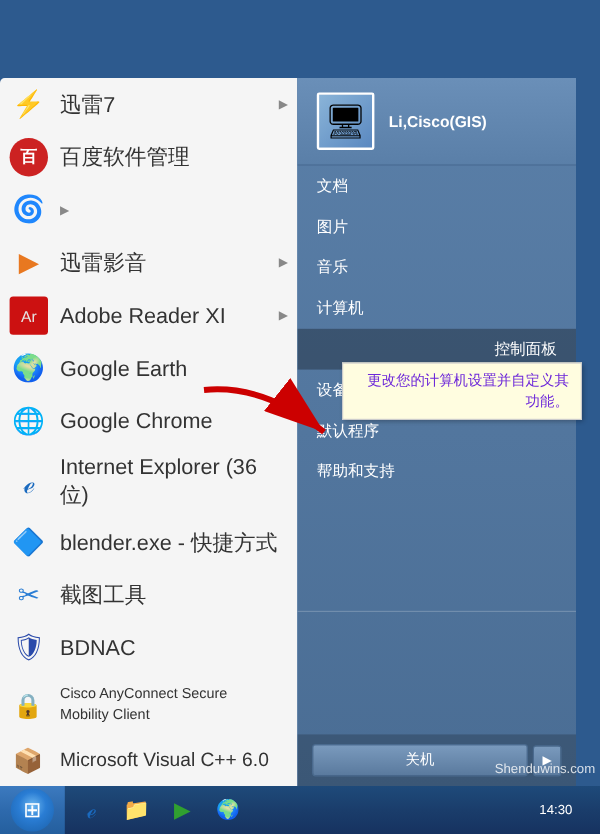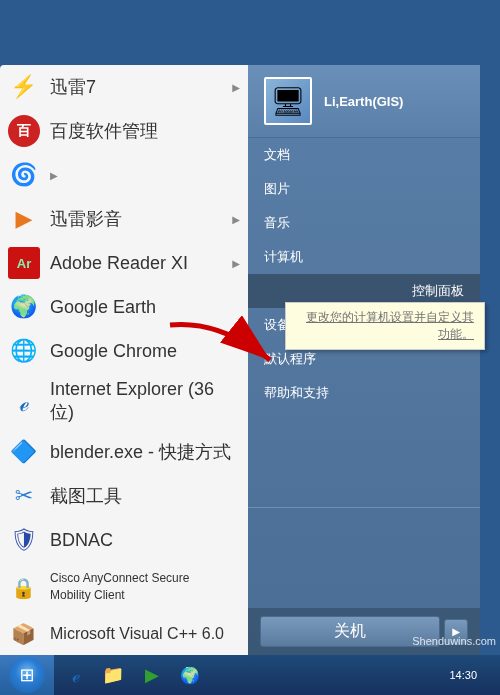--- a/index.html
+++ b/index.html
@@ -207,21 +207,21 @@
       background: rgba(0,0,0,0.2);
       gap: 4px;
     }
 
     .shutdown-btn {
       flex: 1;
       background: linear-gradient(to bottom, #7a9abd, #5a7a9e);
       border: 1px solid #4a6a8e;
       border-radius: 3px;
       color: white;
-      font-size: 16px;
+      font-size: 12px;
       padding: 4px 8px;
       cursor: pointer;
       font-family: inherit;
     }
 
     .arrow-btn {
       width: 24px;
       height: 26px;
       background: linear-gradient(to bottom, #7a9abd, #5a7a9e);
       border: 1px solid #4a6a8e;
@@ -234,27 +234,26 @@
       justify-content: center;
     }
 
     
     .tooltip {
       position: absolute;
       background: #fffde0;
       border: 1px solid #ccc;
       padding: 6px 10px;
       font-size: 12px;
-      color: #737373;
+      color: #6d28d9;
       max-width: 200px;
       z-index: 200;
       right: -5px;
       top: 28px;
       box-shadow: 2px 2px 4px rgba(0,0,0,0.3);
-      text-decoration: underline;
     }
 
     
     .red-arrow {
       position: absolute;
       z-index: 300;
       pointer-events: none;
     }
 
     
@@ -299,21 +298,21 @@
 
       <div class="app-item">
         <div class="app-icon">
             <span style="color:#e87820;font-size:22px;">▶</span>
           </div>
         <span class="app-label">迅雷影音</span>
         <span class="app-arrow">▶</span>
       </div>
 
       <div class="app-item">
-        <div class="app-icon" style="background:#cc1111;border-radius:3px;color:#86efac;font-size:13px;font-weight:bold;text-align:center;">Ar</div>
+        <div class="app-icon" style="background:#cc1111;border-radius:3px;color:#e5e5e5;font-size:13px;font-weight:normal;text-align:center;">Ar</div>
         <span class="app-label">Adobe Reader XI</span>
         <span class="app-arrow">▶</span>
       </div>
 
       <div class="app-item">
         <div class="app-icon">
             <span style="font-size:22px;">🌍</span>
           </div>
         <span class="app-label">Google Earth</span>
       </div>
@@ -378,21 +377,21 @@
     <div class="separator-line"></div>
 
   </div>
 
   <div class="right-panel">
     <div class="user-section">
       <div class="user-avatar">
 
         <span style="font-size:28px;">🖥</span>
       </div>
-      <span class="user-name">Li,Earth(GIS)</span>
+      <span class="user-name">Li,Cisco(GIS)</span>
     </div>
 
     <div class="right-menu-item">
       <span>文档</span>
     </div>
     <div class="right-menu-item">
       <span>图片</span>
     </div>
     <div class="right-menu-item">
       <span>音乐</span>

